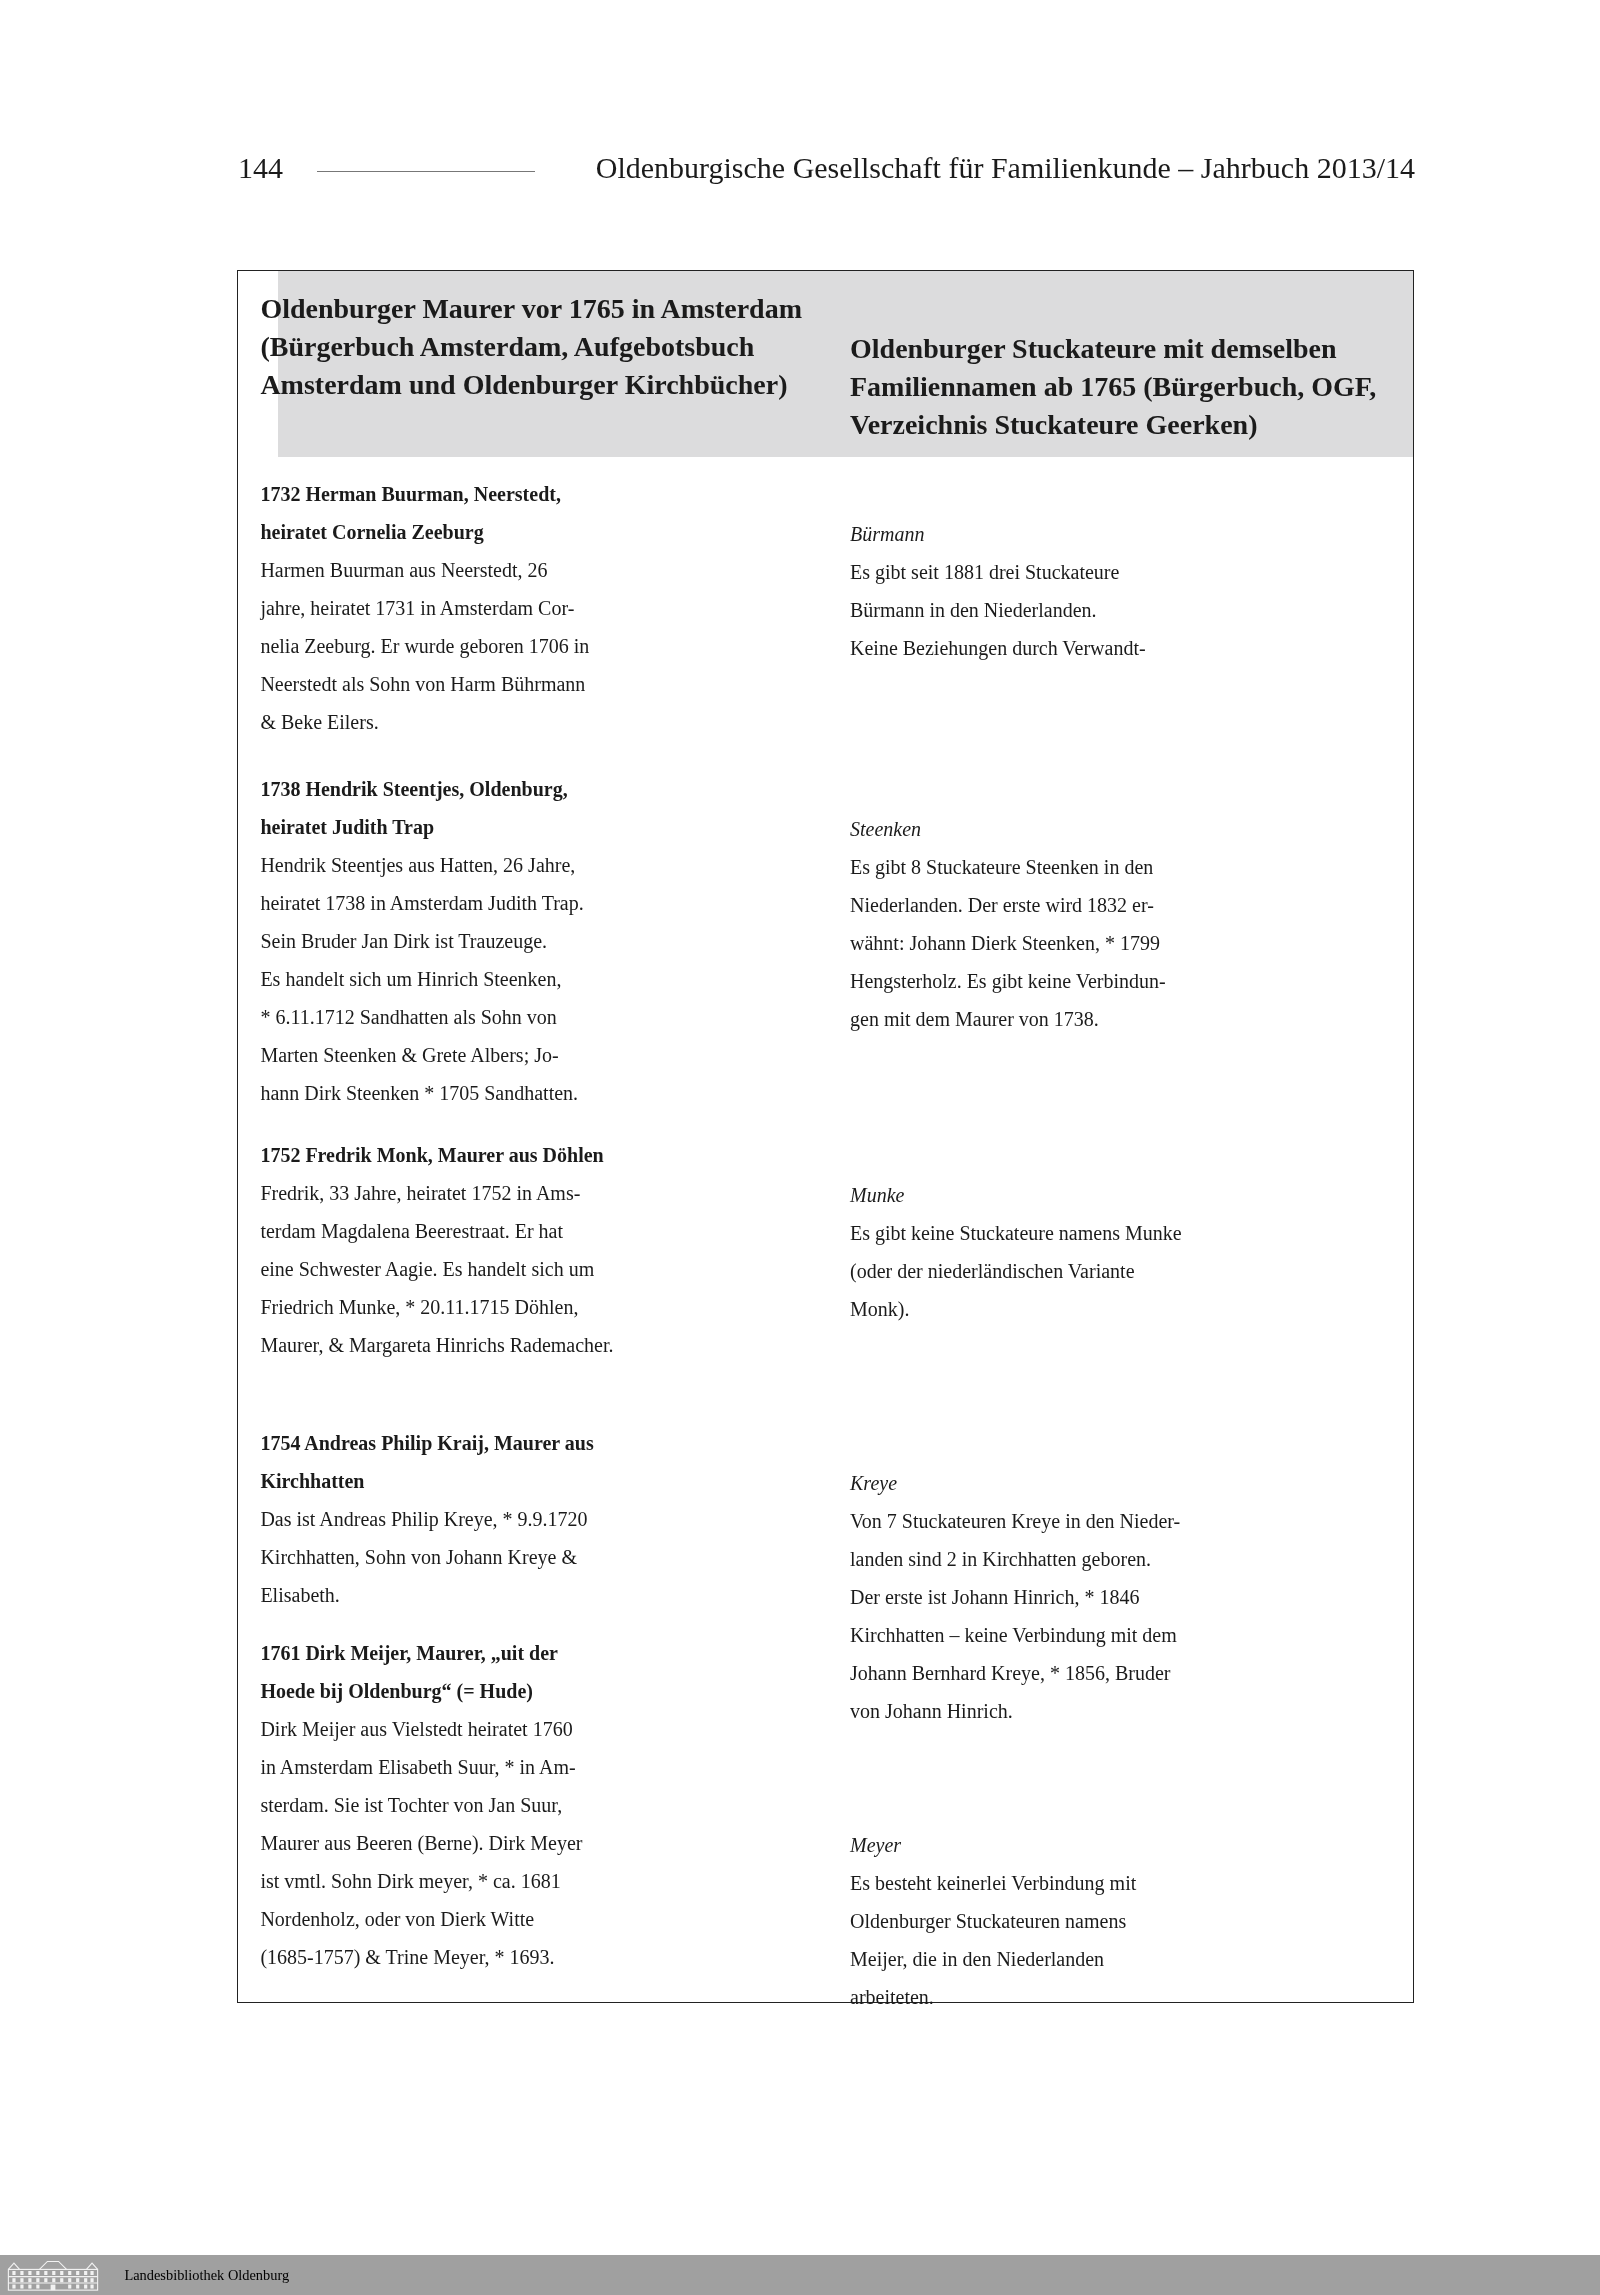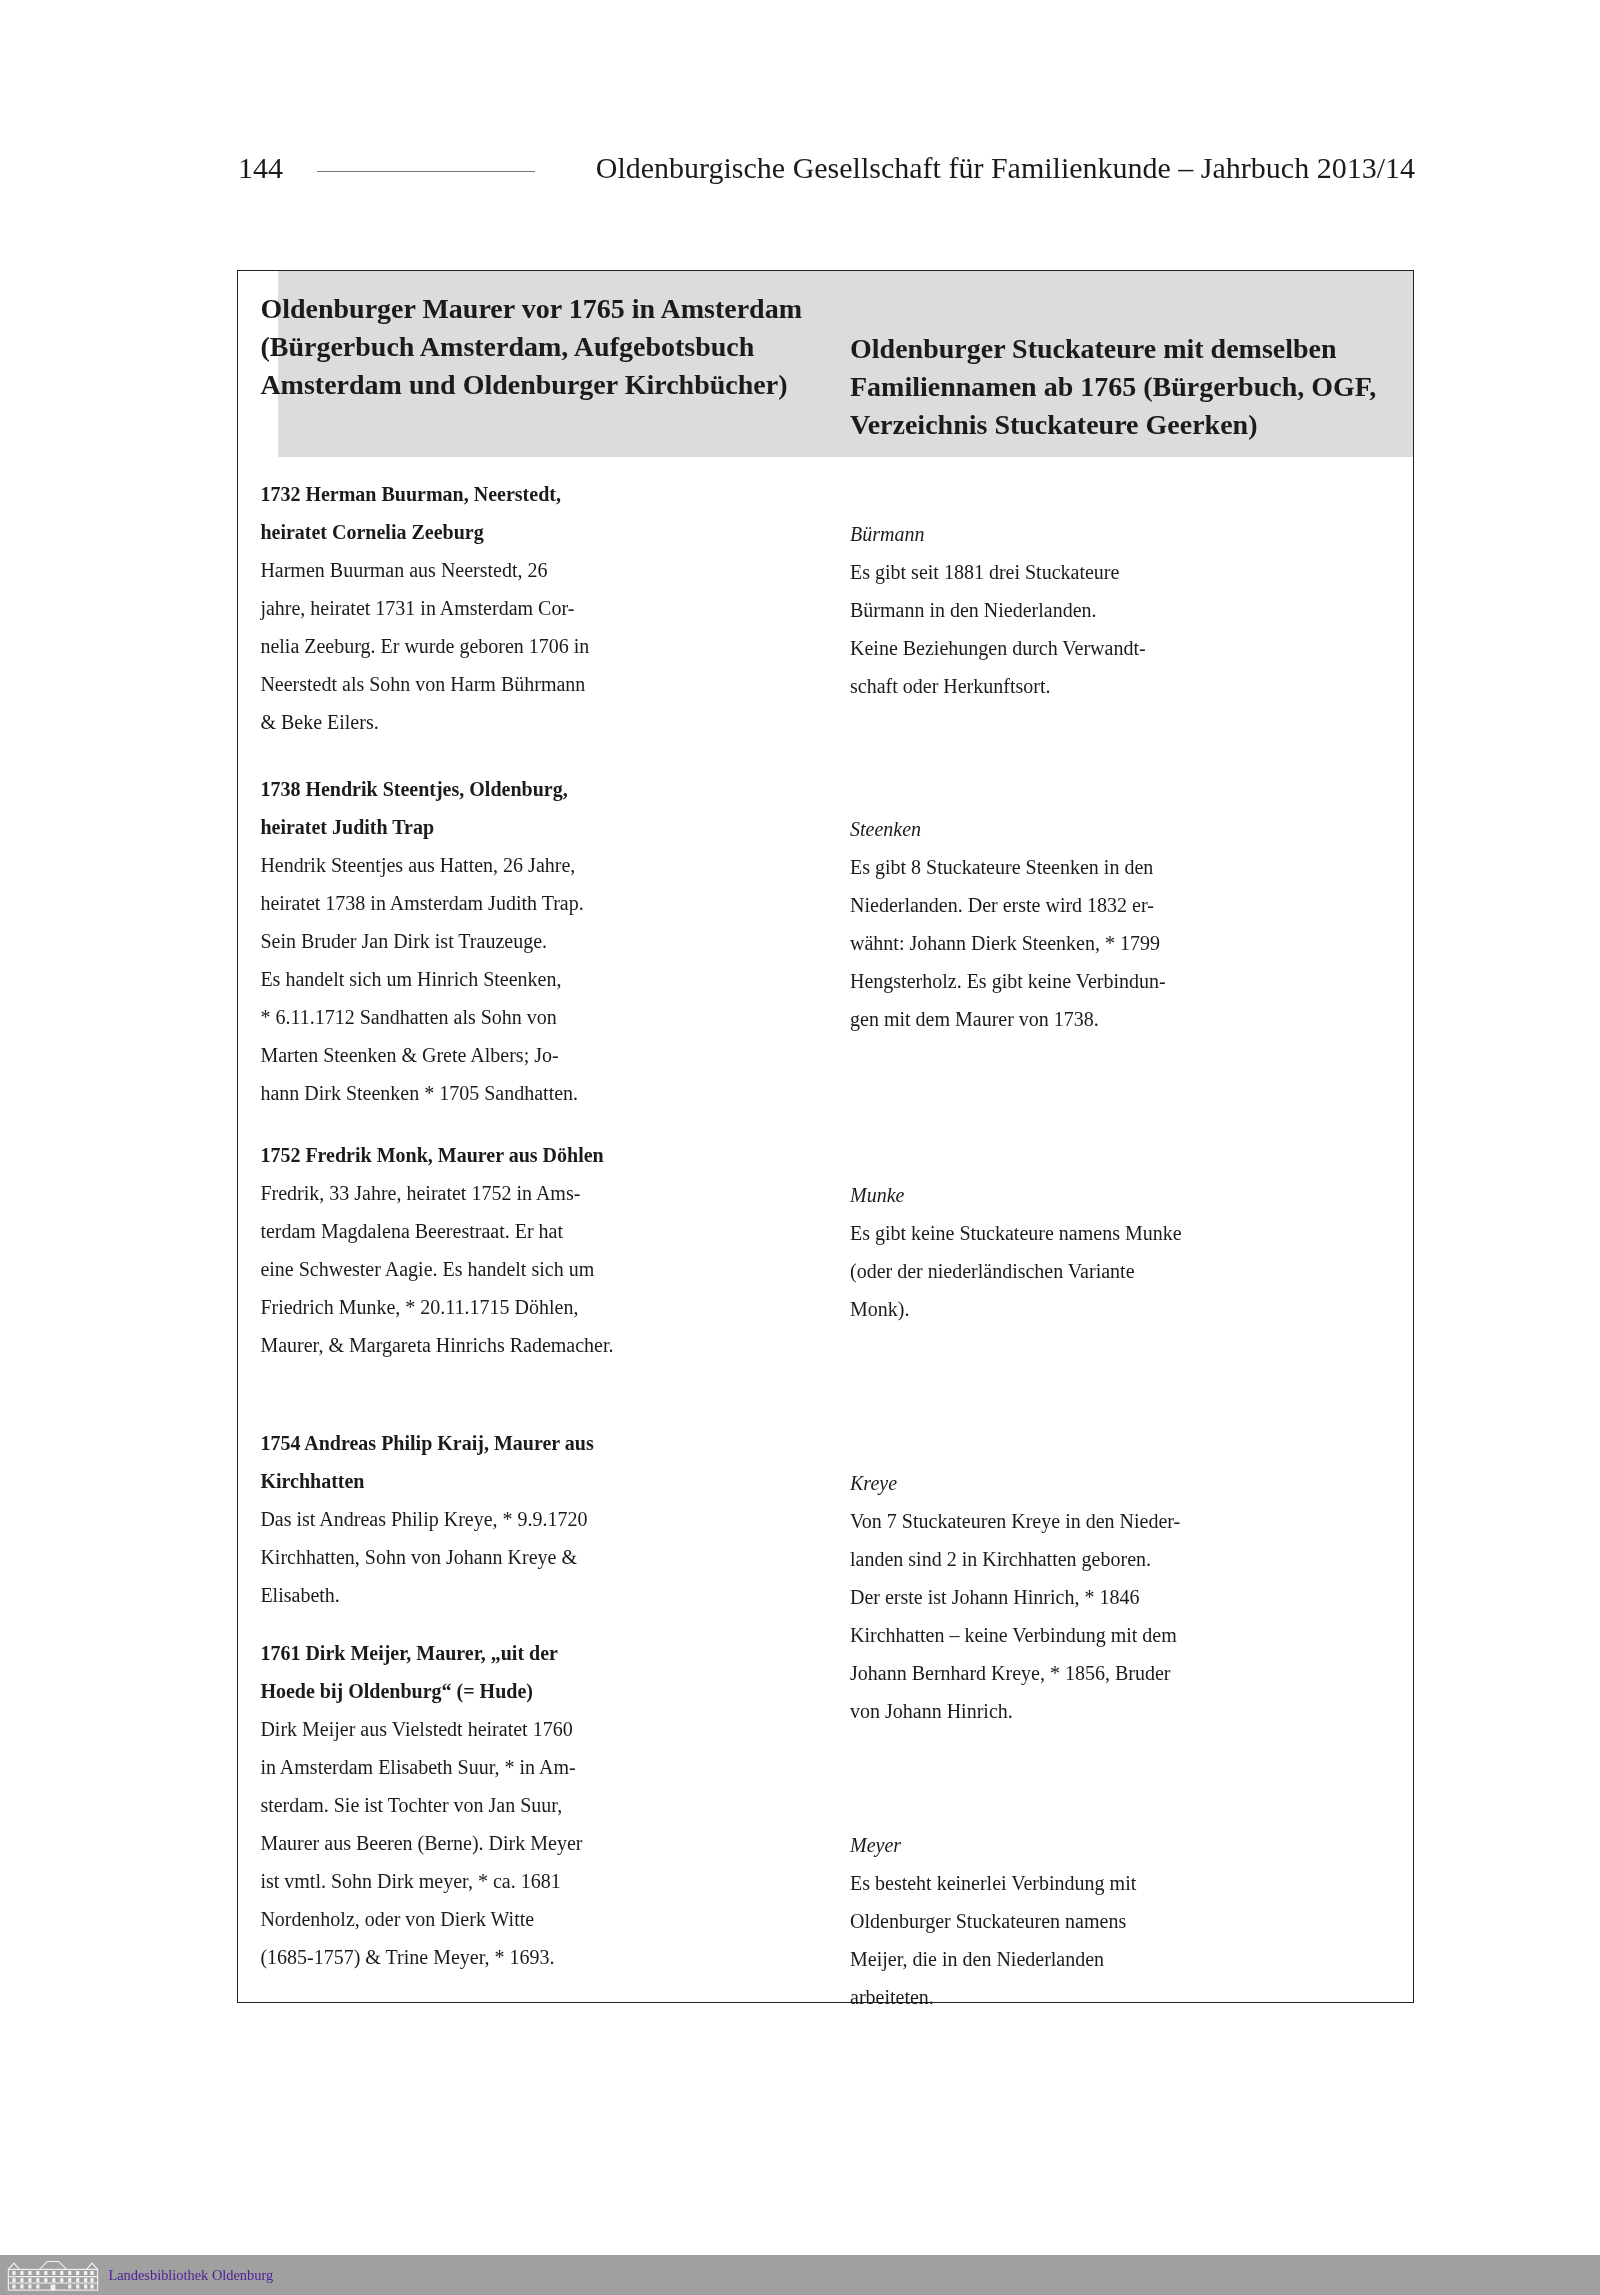--- a/index.html
+++ b/index.html
@@ -37,21 +37,21 @@
   .cell .head { font-weight: bold; }
   .cell .label { font-style: italic; }
   .cell .line { display: block; white-space: nowrap; }
 
   .footer-bar {
     position: absolute; left: 0; top: 2255px; width: 1601px; height: 40px;
     background: #a0a0a0; display: flex; align-items: center;
   }
   .footer-bar .logo { margin-left: 6.4px; width: 94px; height: 34px; }
   .footer-bar .libname {
-    color: #4c1d95; font-size: 14.4px; margin-left: 8px;
+    color: #000000; font-size: 14.4px; margin-left: 24px;
     font-family: "Liberation Serif", serif;
   }
 </style>
 </head>
 <body>
 
 <div class="running-head">
   <span class="pageno">144</span>
   <span class="rule"></span>
   <span class="title">Oldenburgische Gesellschaft für Familienkunde – Jahrbuch 2013/14</span>
@@ -80,21 +80,20 @@
           <span class="line">jahre, heiratet 1731 in Amsterdam Cor-</span>
           <span class="line">nelia Zeeburg. Er wurde geboren 1706 in</span>
           <span class="line">Neerstedt als Sohn von Harm Bührmann</span>
           <span class="line">&amp; Beke Eilers.</span>
         </div>
         <div class="cell col-right">
           <span class="line label">Bürmann</span>
           <span class="line">Es gibt seit 1881 drei Stuckateure</span>
           <span class="line">Bürmann in den Niederlanden.</span>
           <span class="line">Keine Beziehungen durch Verwandt-</span>
-          <span class="line">schaft oder Herkunftsort.</span>
         </div>
       </div>
       <div class="row" style="top: 499px;">
         <div class="cell col-left">
           <span class="line head">1738 Hendrik Steentjes, Oldenburg,</span>
           <span class="line head">heiratet Judith Trap</span>
           <span class="line">Hendrik Steentjes aus Hatten, 26 Jahre,</span>
           <span class="line">heiratet 1738 in Amsterdam Judith Trap.</span>
           <span class="line">Sein Bruder Jan Dirk ist Trauzeuge.</span>
           <span class="line">Es handelt sich um Hinrich Steenken,</span>

